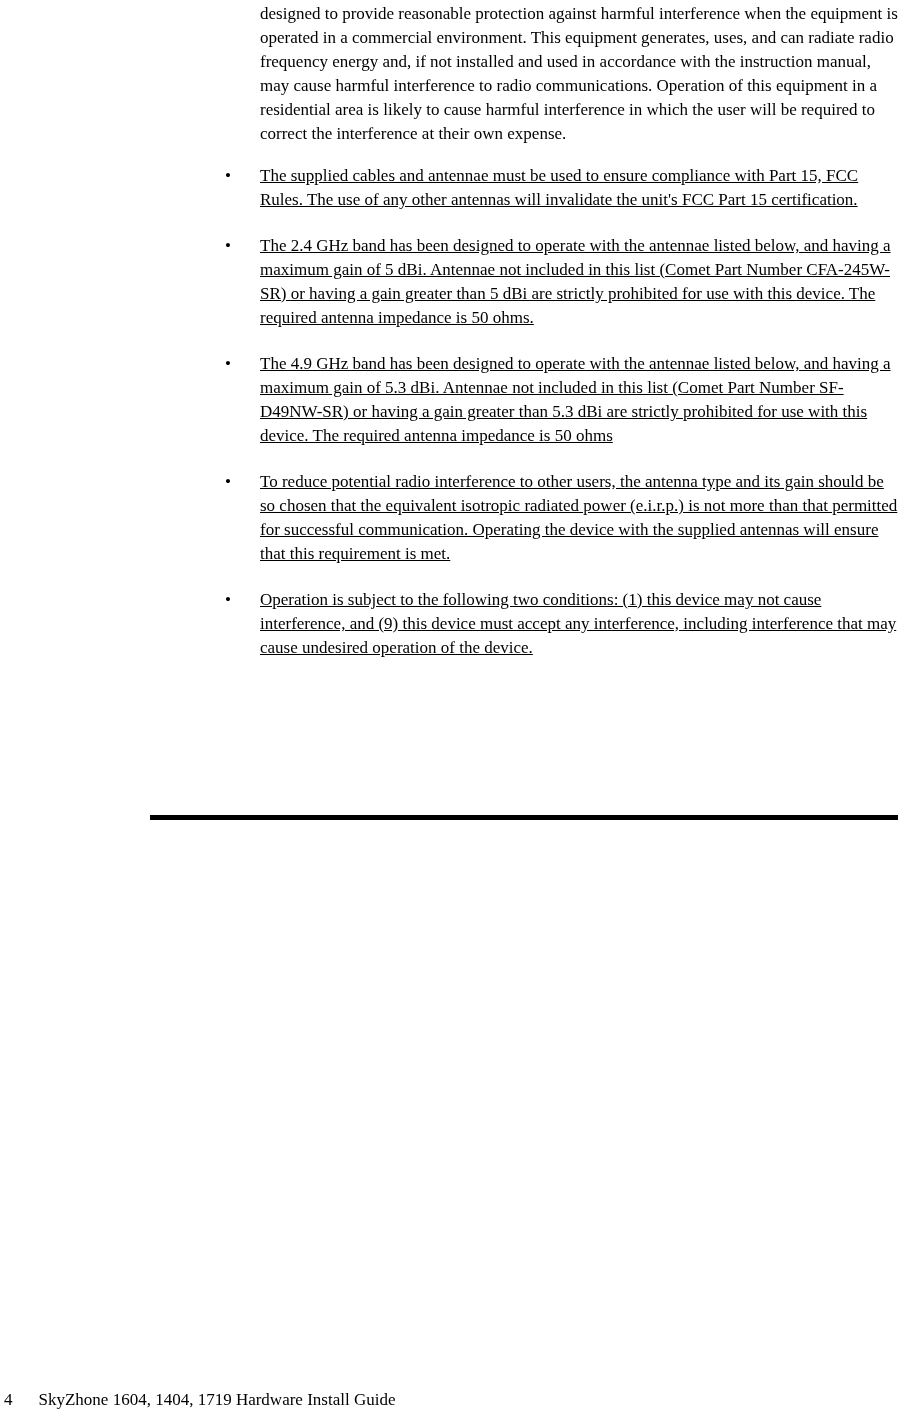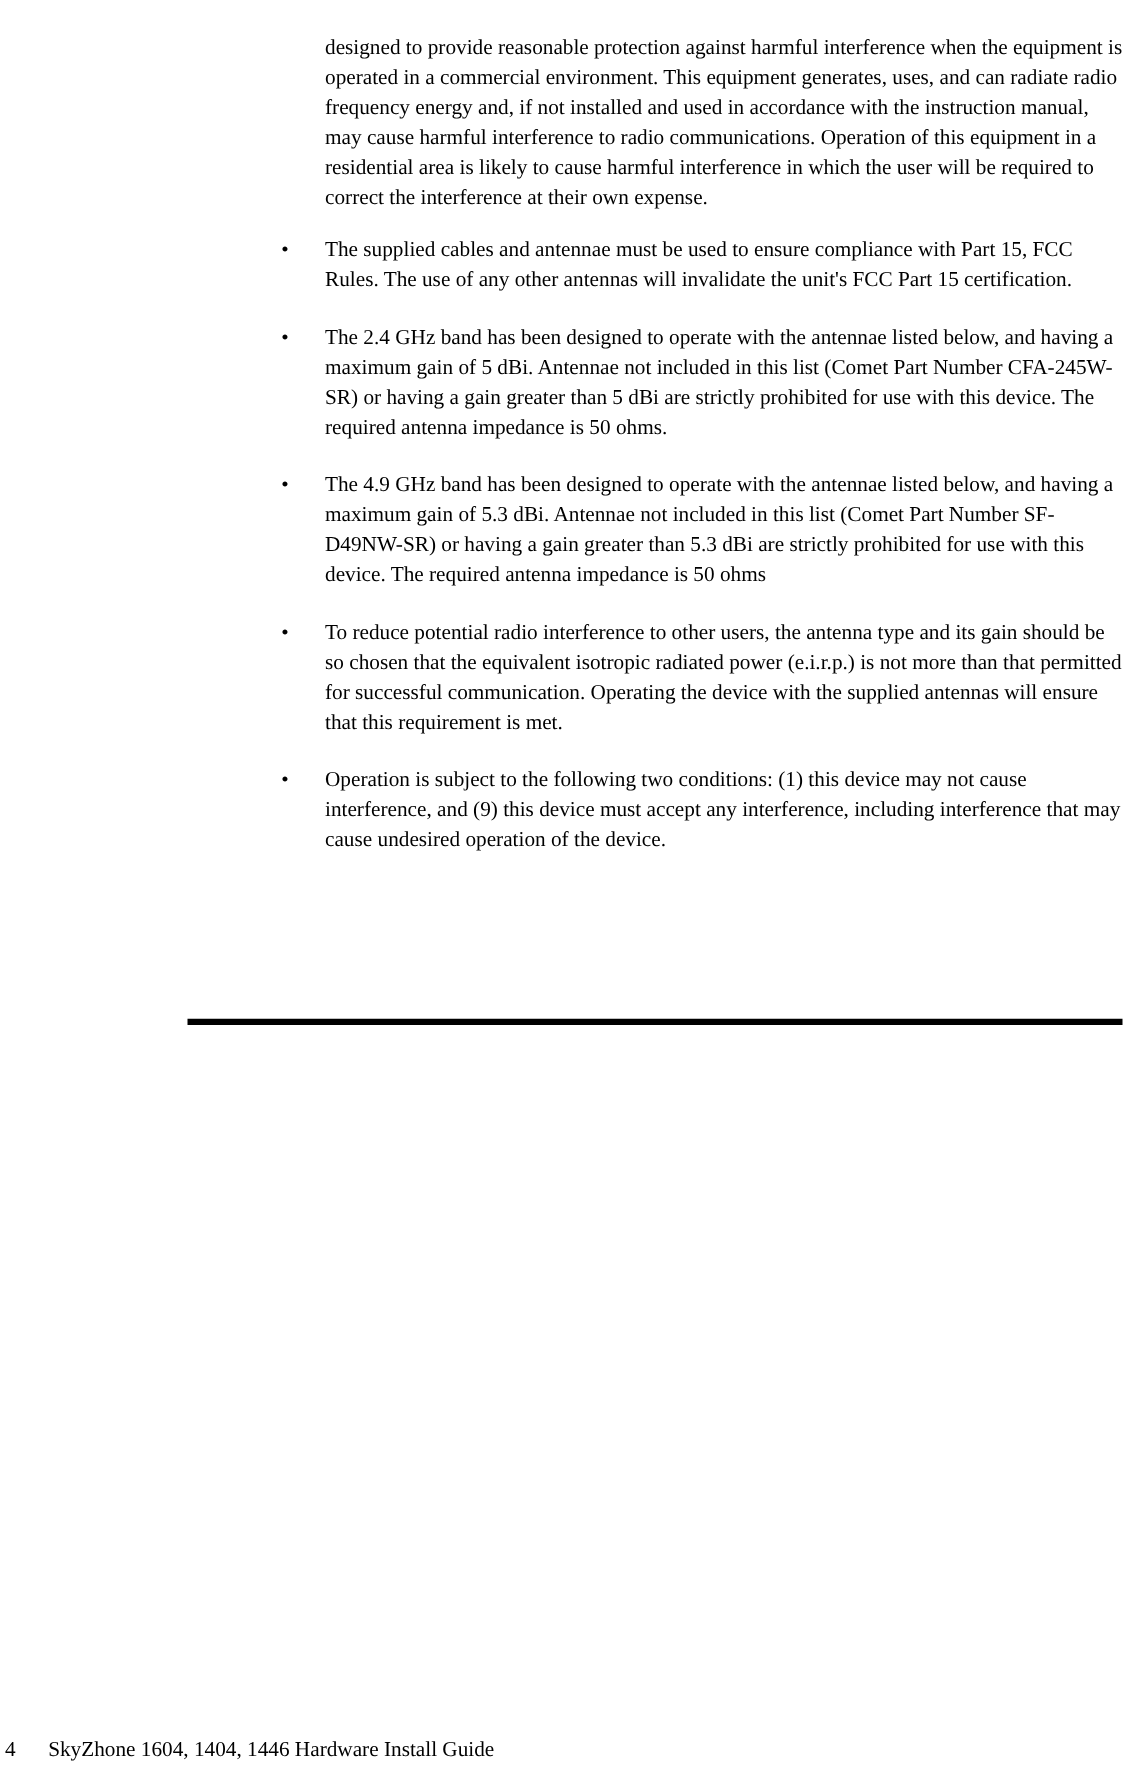--- a/index.html
+++ b/index.html
@@ -15,41 +15,41 @@
     font-size: 17px;
     line-height: 24px;
     color: #000000;
     overflow: hidden;
   }
   .content {
     position: absolute;
     top: 2px;
     left: 260px;
     width: 640px;
-    margin-top: 24px;
   }
   .intro {
     margin: 0 0 18px 0;
   }
   .bullet-list {
     margin: 0;
     padding: 0;
   }
   .bullet-item {
     display: flex;
     margin: 0 0 22px 0;
   }
   .bullet-marker {
     flex: 0 0 35px;
     margin-left: -35px;
     text-align: left;
     padding-left: 0;
   }
   .bullet-text {
     flex: 1 1 auto;
+    text-decoration: underline;
   }
   .divider {
     position: absolute;
     left: 150px;
     top: 815px;
     width: 748px;
     height: 5px;
     background: #000000;
   }
   .footer {
@@ -97,14 +97,14 @@
       <span class="bullet-marker">•</span>
       <span class="bullet-text">Operation is subject to the following two conditions: (1) this device may not cause interference, and (9) this device must accept any interference, including interference that may cause undesired operation of the device.</span>
     </div>
 
   </div>
 </div>
 
 <div class="divider"></div>
 
 <div class="footer">
-  <span class="page-number">4</span><span>SkyZhone 1604, 1404, 1446 Hardware Install Guide</span>
+  <span class="page-number">4</span><span>SkyZhone 1604, 1404, 1719 Hardware Install Guide</span>
 </div>
 
 </body></html>

